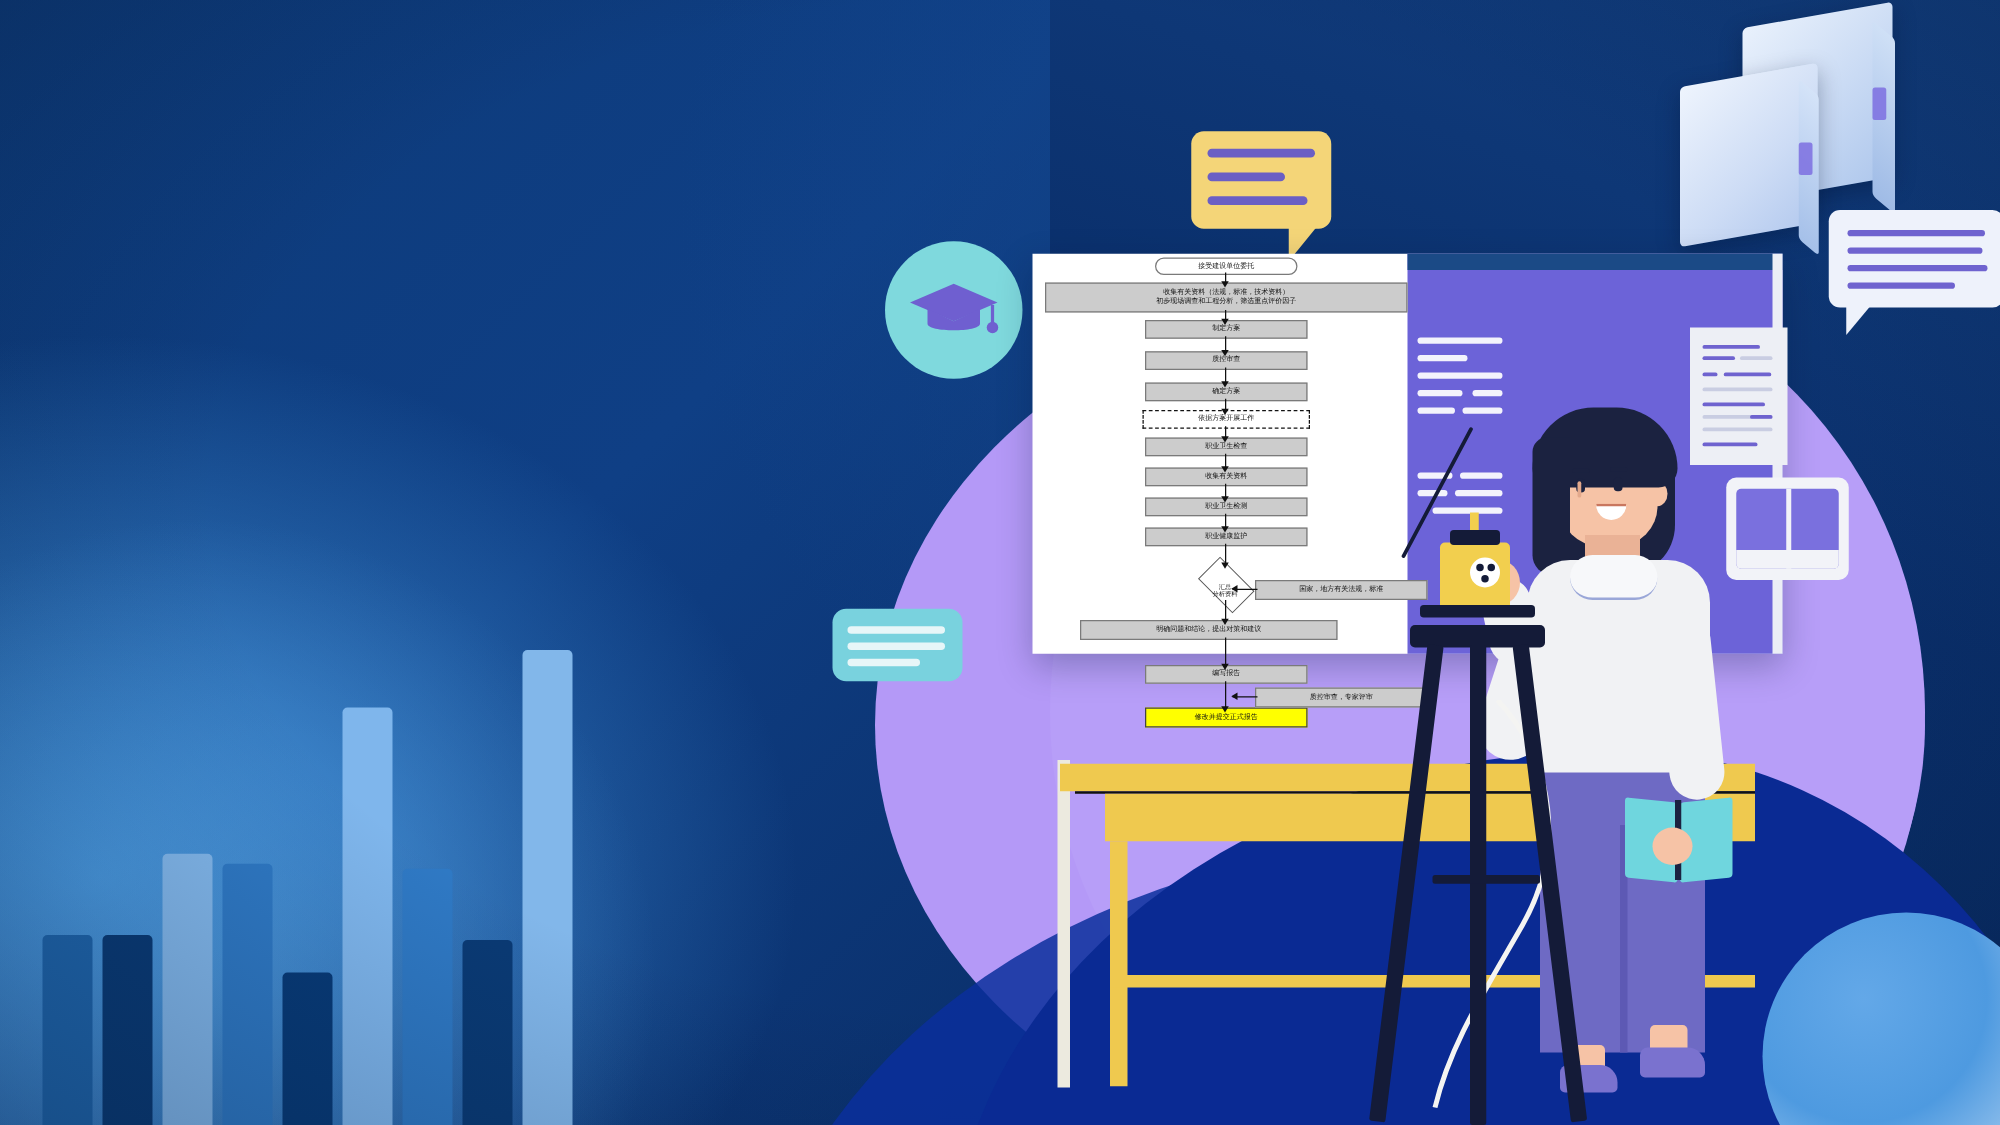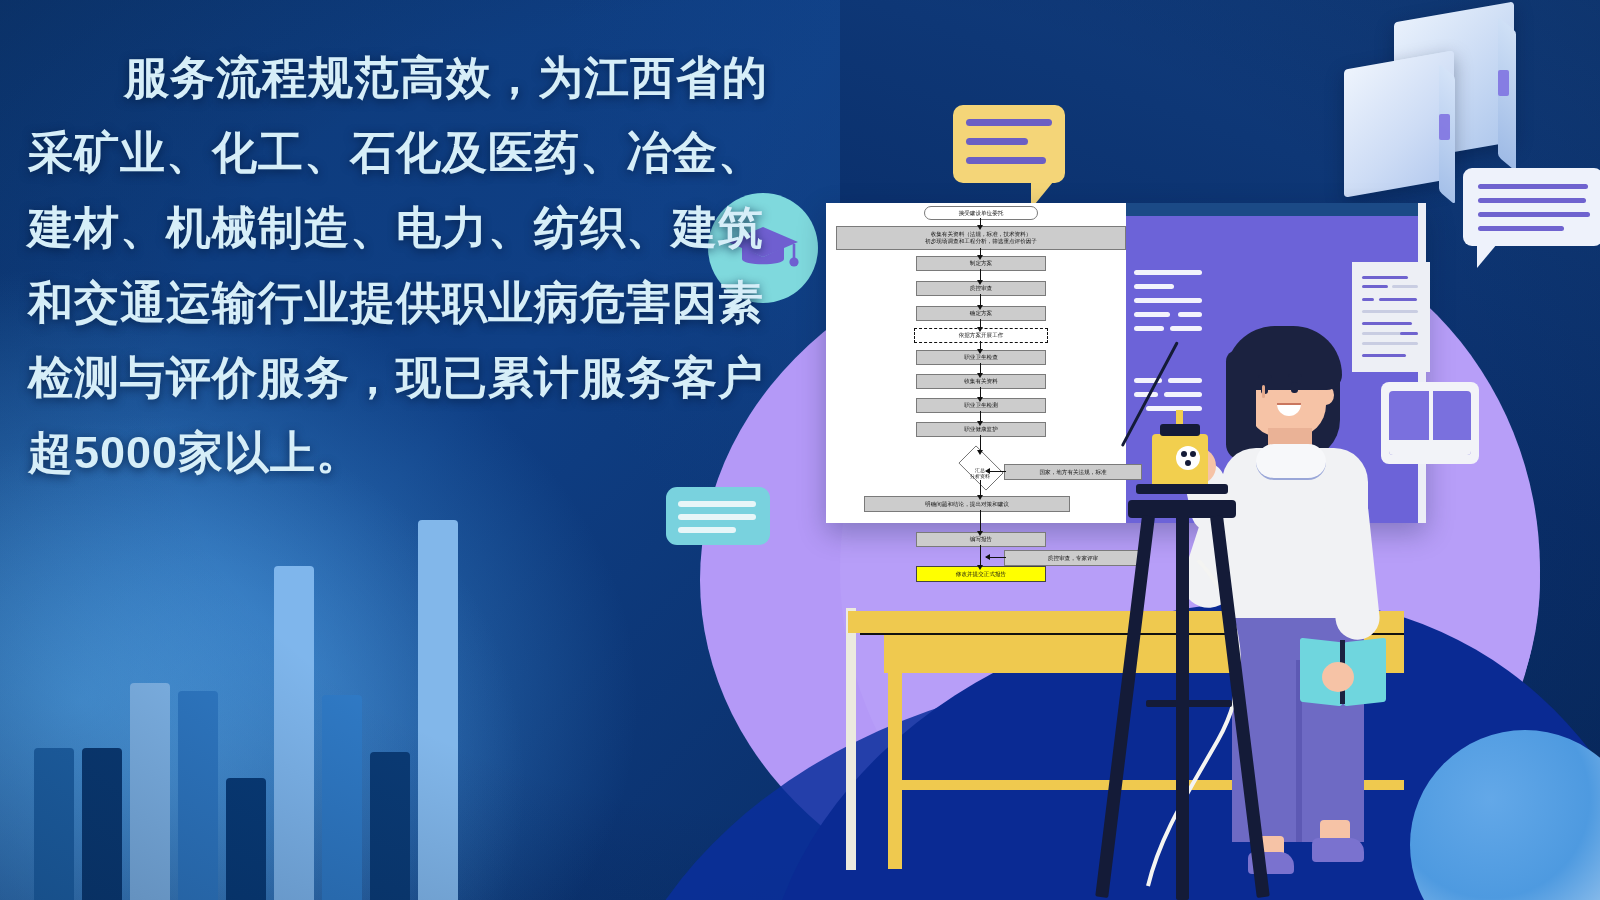--- a/index.html
+++ b/index.html
@@ -364,17 +364,14 @@
   <div class="instr-dot" style="left:1181px;top:451px;"></div>
   <div class="instr-dot" style="left:1190px;top:451px;"></div>
   <div class="instr-dot" style="left:1185px;top:460px;"></div>
   <div class="tri-base2"></div>
   <div class="tri-base"></div>
   <div class="tri-leg" style="left:1142px;top:516px;width:13px;height:384px;transform:rotate(7deg);transform-origin:top center;"></div>
   <div class="tri-leg" style="left:1176px;top:516px;width:13px;height:384px;"></div>
   <div class="tri-leg" style="left:1210px;top:516px;width:13px;height:384px;transform:rotate(-7deg);transform-origin:top center;"></div>
   <div class="tri-leg" style="left:1146px;top:700px;width:86px;height:7px;"></div>
 
-  <div class="copy">
-    <p>服务流程规范高效，为江西省的采矿业、化工、石化及医药、冶金、建材、机械制造、电力、纺织、建筑和交通运输行业提供职业病危害因素检测与评价服务，现已累计服务客户超5000家以上。</p>
-  </div>
 
 </div>
 
 </body></html>

